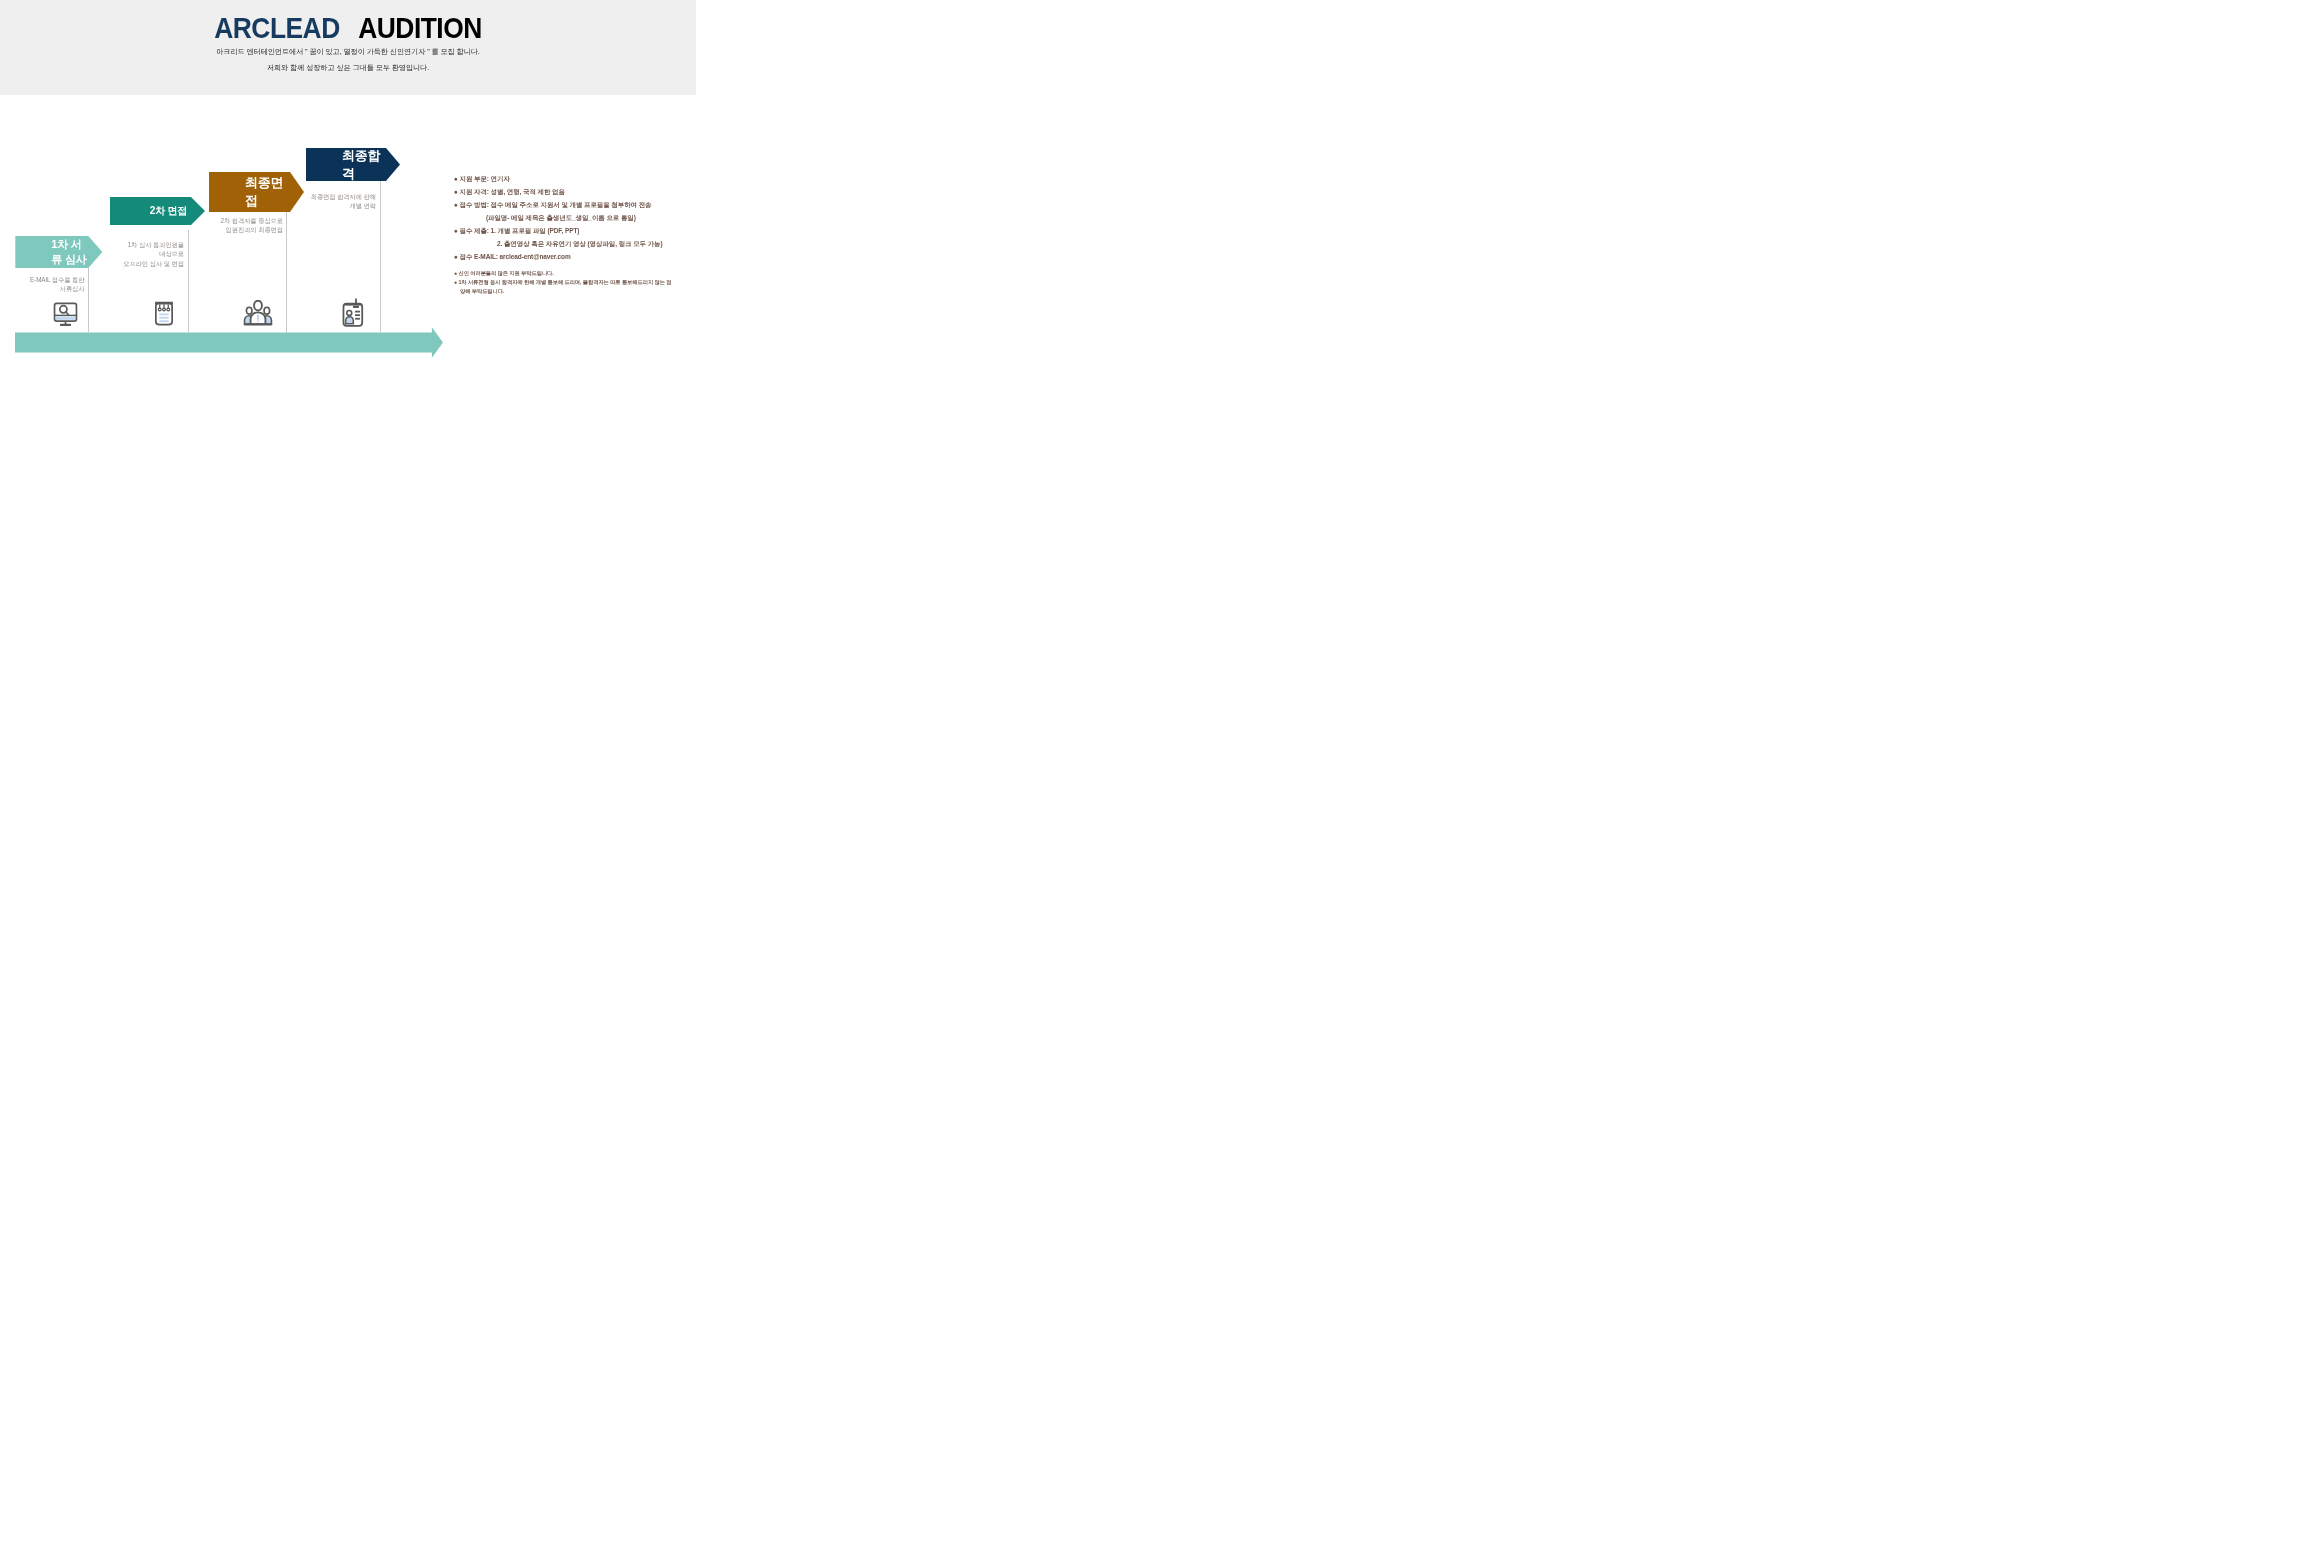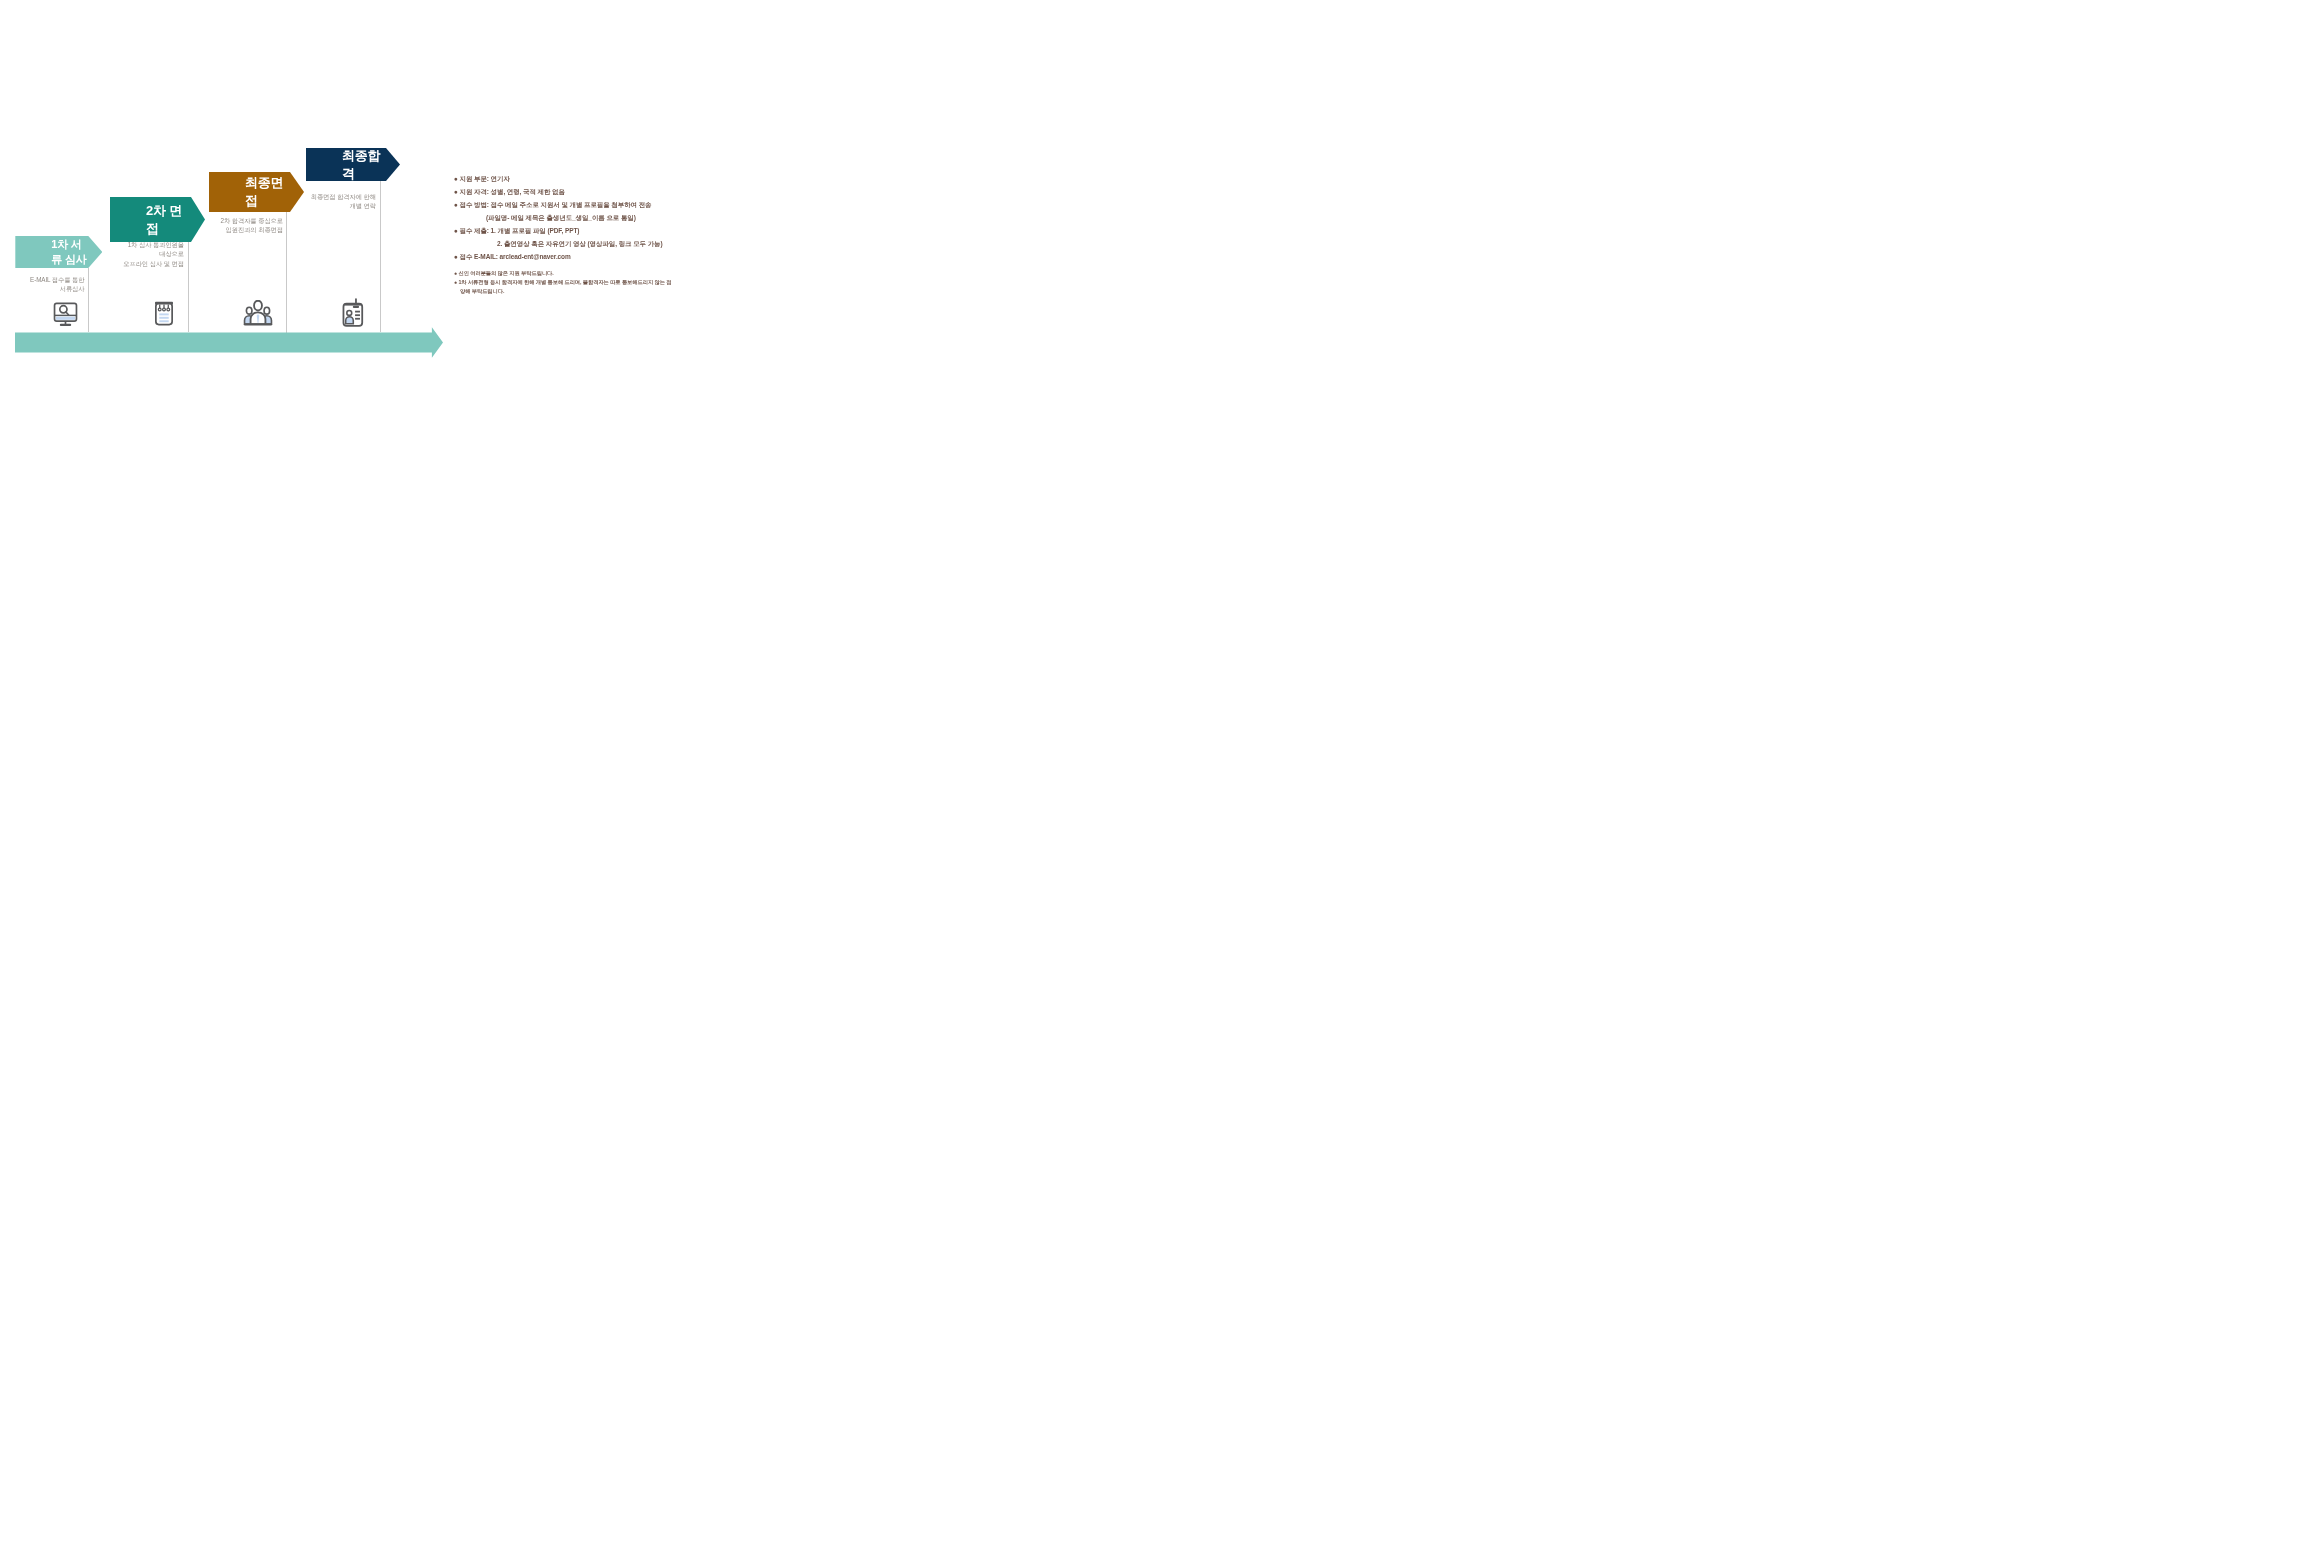--- a/index.html
+++ b/index.html
@@ -17,21 +17,21 @@
   .subtitle { position:absolute; left:0; width:100%; text-align:center;
               font-size:7.2px; font-weight:500; color:#1a1a1a; letter-spacing:-0.1px; }
   .subtitle.l1 { top:47px; }
   .subtitle.l2 { top:63px; }
 
   
   .step-arrow { position:absolute; display:flex; align-items:center; justify-content:center;
     padding-right:14px; color:#ffffff; font-weight:800; letter-spacing:-0.2px;
     clip-path:polygon(0 0, calc(100% - 14px) 0, 100% 50%, calc(100% - 14px) 100%, 0 100%);padding-left:36px; }
   .a1 { left:15.3px;  top:236px; width:87px; height:32px; background:#7fc8be; font-size:11px;justify-content:flex-end; }
-  .a2 { left:110px; top:197px; width:95px; height:45px; background:#148a7b; font-size:13px; }
+  .a2 { left:110px; top:197px; width:95px; height:28px; background:#148a7b; font-size:10px; }
   .a3 { left:209px; top:172px; width:95px; height:40px; background:#a16207; font-size:13px; }
   .a4 { left:306px; top:148px; width:94px; height:33px; background:#0a3357; font-size:13px; }
 
   .divider { position:absolute; width:0.9px; background:#c9c9c9; }
   .dv1 { left:88px; top:268px; height:64px; }
   .dv2 { left:188px; top:230px; height:102px; }
   .dv3 { left:286px; top:205px; height:128px; }
   .dv4 { left:380px; top:181px; height:151px; }
 
   .step-desc { position:absolute; text-align:right; color:#8d8781; font-size:6.3px;
@@ -56,20 +56,27 @@
   .ind2 { padding-left:43px; }
   .notes { margin-top:5.6px; }
   .note-line { font-size:5.3px; font-weight:600; line-height:9.3px; white-space:nowrap; letter-spacing:-0.1px; }
   .indn { padding-left:6px; }
 </style>
 </head>
 <body>
 
 <div class="canvas">
 
+  <div class="header">
+    <div class="title-row">
+      <span class="title-arclead">ARCLEAD</span><span class="title-audition">AUDITION</span>
+    </div>
+    <div class="subtitle l1">아크리드 엔터테인먼트에서 " 꿈이 있고, 열정이 가득한 신인연기자 " 를 모집 합니다.</div>
+    <div class="subtitle l2">저희와 함께 성장하고 싶은 그대들 모두 환영입니다.</div>
+  </div>
 
   <div class="divider dv1"></div>
   <div class="divider dv2"></div>
   <div class="divider dv3"></div>
   <div class="divider dv4"></div>
 
   <div class="step-arrow a1">
     <span>1차 서류 심사</span>
   </div>
   <div class="step-arrow a2">

